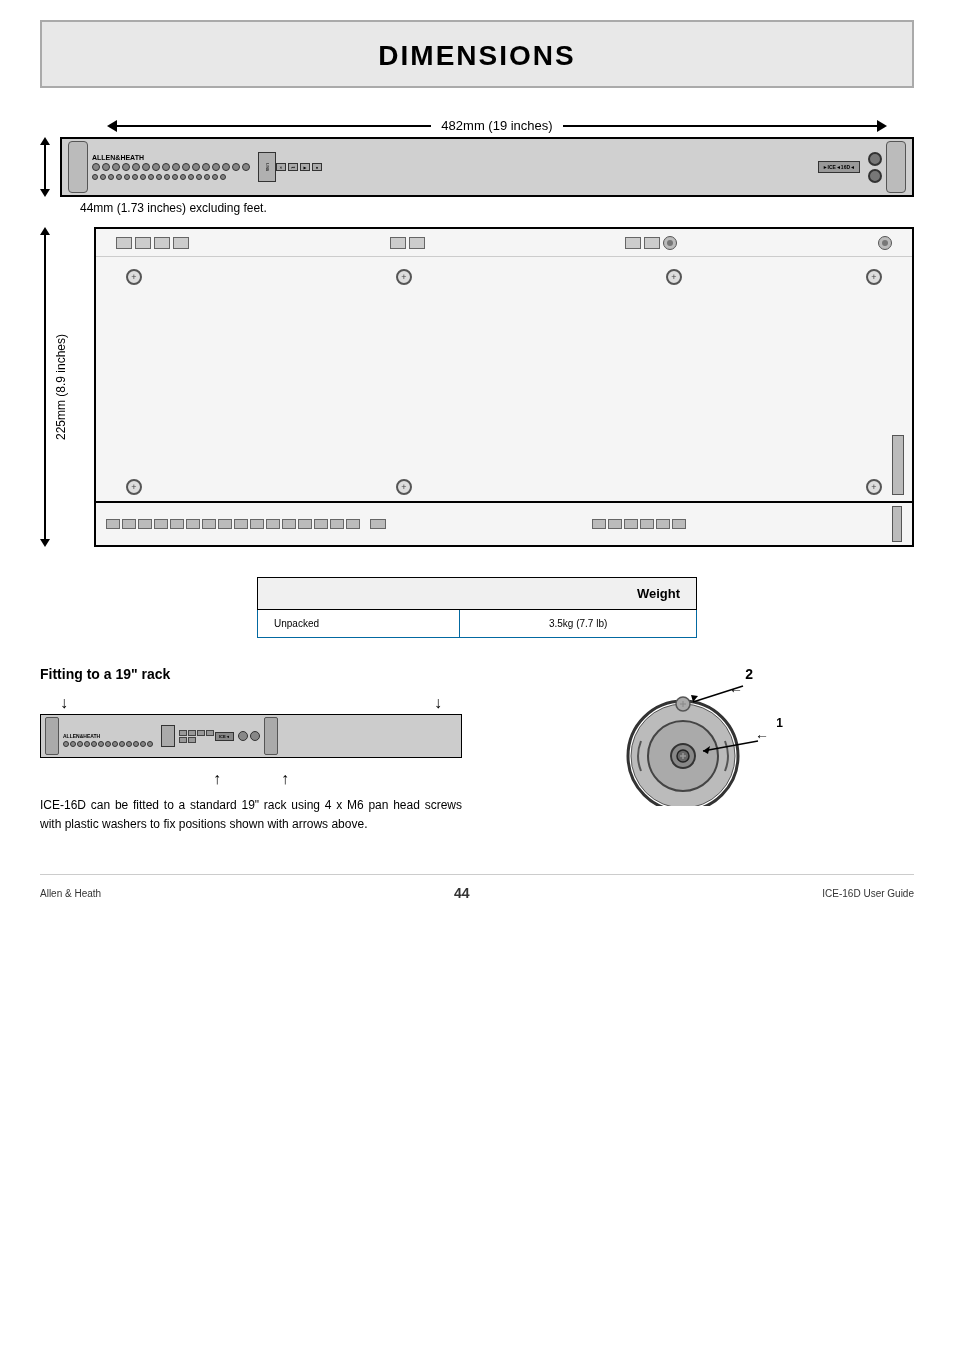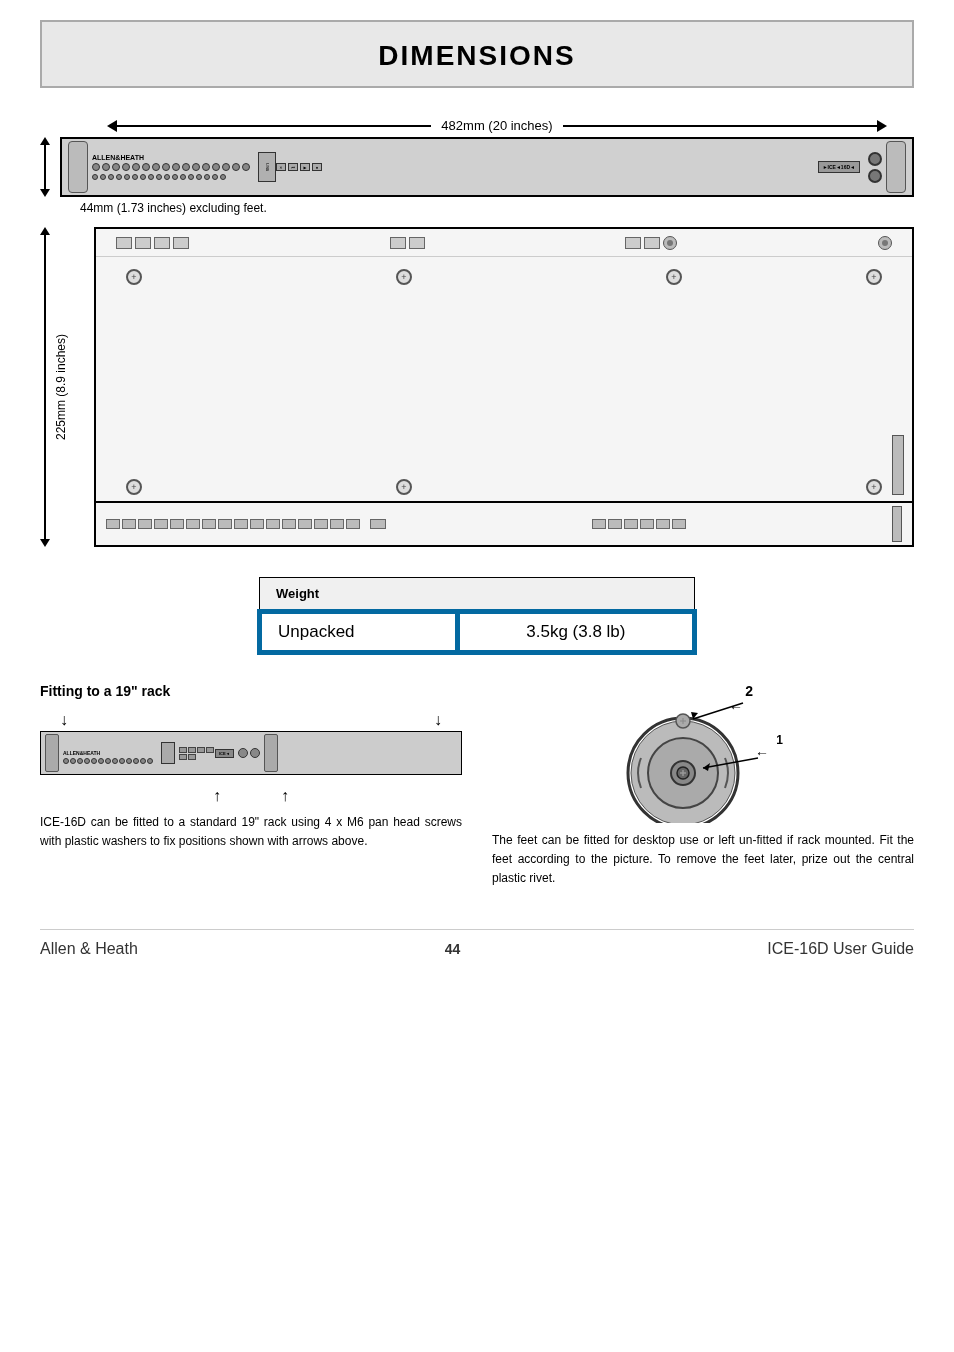--- a/index.html
+++ b/index.html
@@ -255,30 +255,30 @@
       justify-content: center;
       margin-bottom: 28px;
     }
     .weight-table {
       border: 1.5px solid #000;
       width: 440px;
       border-collapse: collapse;
     }
     .weight-table th {
       background: #f0f0f0;
-      text-align: left;
+      text-align: right;
       padding: 8px 16px;
       border-bottom: 1.5px solid #000;
       font-weight: bold;
       font-size: 13px;
     }
     .weight-table td {
       padding: 8px 16px;
-      font-size: 17px;
-      border: 5px solid #0369a1;
+      font-size: 10px;
+      border: 1px solid #0369a1;
       margin-top: 28px;
     }
     .weight-table tr td:last-child {
       text-align: center;
     }
 
     
     .fitting-section {
       display: flex;
       gap: 30px;
@@ -363,21 +363,21 @@
     
     .page-footer {
       border-top: 1px solid #ccc;
       display: flex;
       justify-content: space-between;
       align-items: center;
       padding-top: 10px;
       margin-top: 10px;
     }
     .footer-left, .footer-center, .footer-right {
-      font-size: 16px;
+      font-size: 10px;
       color: #333;
     }
     .footer-center {
       font-size: 14px;
       font-weight: bold;
     }
 
     
     .fitting-right-inner {
       display: flex;
@@ -434,21 +434,21 @@
 <body>
 
 <div class="title-section">
   <h1>DIMENSIONS</h1>
 </div>
 
 <div style="display:flex; justify-content:center; margin-bottom:4px; margin-left:40px;">
   <div class="arrow-line">
     <div class="arrowhead-left"></div>
     <div class="line-h"></div>
-    <span class="dim-label">482mm (20 inches)</span>
+    <span class="dim-label">482mm (19 inches)</span>
     <div class="line-h"></div>
     <div class="arrowhead-right"></div>
   </div>
 </div>
 
 <div class="front-panel-container">
 
   <div style="display:flex;flex-direction:column;align-items:center;margin-right:4px;margin-left:0;height:60px;justify-content:space-between;">
     <div class="vert-arrow" style="height:60px;justify-content:space-between;">
       <div class="arrowhead-up"></div>
@@ -624,21 +624,21 @@
 <div class="weight-table-container">
   <table class="weight-table">
     <thead>
       <tr>
         <th colspan="2">Weight</th>
       </tr>
     </thead>
     <tbody>
       <tr>
         <td>Unpacked</td>
-        <td>3.5kg   (3.8 lb)</td>
+        <td>3.5kg   (7.7 lb)</td>
       </tr>
     </tbody>
   </table>
 </div>
 
 <div class="fitting-section">
 
   <div class="fitting-left">
     <p class="fitting-title">Fitting to a 19" rack</p>
 
@@ -730,21 +730,20 @@
 
           <line x1="140" y1="10" x2="90" y2="26" stroke="#000" stroke-width="1.5"></line>
           <polygon points="90,26 95,20 88,19" fill="#000"></polygon>
 
           <line x1="155" y1="65" x2="100" y2="75" stroke="#000" stroke-width="1.5"></line>
           <polygon points="100,75 107,70 105,78" fill="#000"></polygon>
         </svg>
       </div>
     </div>
 
-    <p class="fitting-text" style="margin-top:8px;">The feet can be fitted for desktop use or left un-fitted if rack mounted. Fit the feet according to the picture. To remove the feet later, prize out the central plastic rivet.</p>
   </div>
 </div>
 
 <div class="page-footer">
   <span class="footer-left">Allen &amp; Heath</span>
   <span class="footer-center">44</span>
   <span class="footer-right">ICE-16D  User Guide</span>
 </div>
 
 </body></html>

